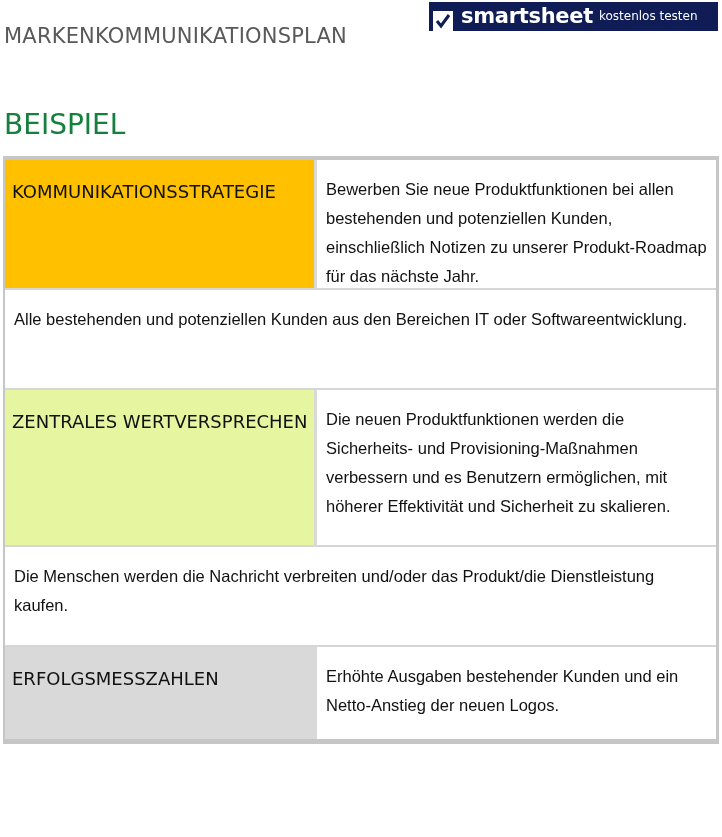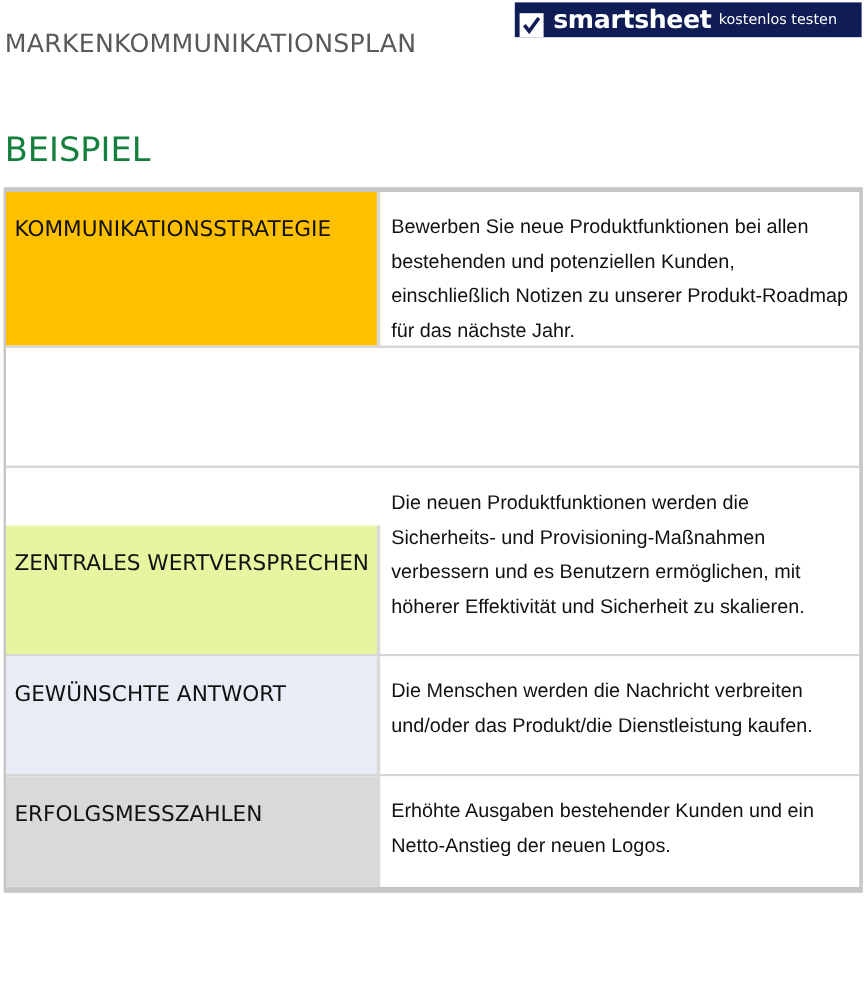--- a/index.html
+++ b/index.html
@@ -131,26 +131,26 @@
 </a>
 
 <div class="subtitle">BEISPIEL</div>
 
 <div class="table">
   <div class="row" style="height:128px">
     <div class="label-cell" style="background:#ffc000">KOMMUNIKATIONSSTRATEGIE</div>
     <div class="value-cell">Bewerben Sie neue Produktfunktionen bei allen bestehenden und potenziellen Kunden, einschließlich Notizen zu unserer Produkt-Roadmap für das nächste Jahr.</div>
   </div>
   <div class="row" style="height:98px">
+    <div class="value-cell">Alle bestehenden und potenziellen Kunden aus den Bereichen IT oder Softwareentwicklung.</div>
   </div>
   <div class="row" style="height:155px">
-    <div class="label-cell" style="background:#e5f5a0; word-break: normal; margin-top: 48px;">ZENTRALES WERTVERSPRECHEN</div>
+    <div class="label-cell" style="background:#e5f5a0; word-break: normal;">ZENTRALES WERTVERSPRECHEN</div>
     <div class="value-cell">Die neuen Produktfunktionen werden die Sicherheits- und Provisioning-Maßnahmen verbessern und es Benutzern ermöglichen, mit höherer Effektivität und Sicherheit zu skalieren.</div>
   </div>
   <div class="row" style="height:98px">
-    <div class="label-cell" style="background:#e8ecf4; word-break: normal;">GEWÜNSCHTE ANTWORT</div>
     <div class="value-cell">Die Menschen werden die Nachricht verbreiten und/oder das Produkt/die Dienstleistung kaufen.</div>
   </div>
   <div class="row" style="height:92px">
     <div class="label-cell" style="background:#d9d9d9">ERFOLGSMESSZAHLEN</div>
     <div class="value-cell">Erhöhte Ausgaben bestehender Kunden und ein Netto-Anstieg der neuen Logos.</div>
   </div>
 </div>
 
 </body></html>

